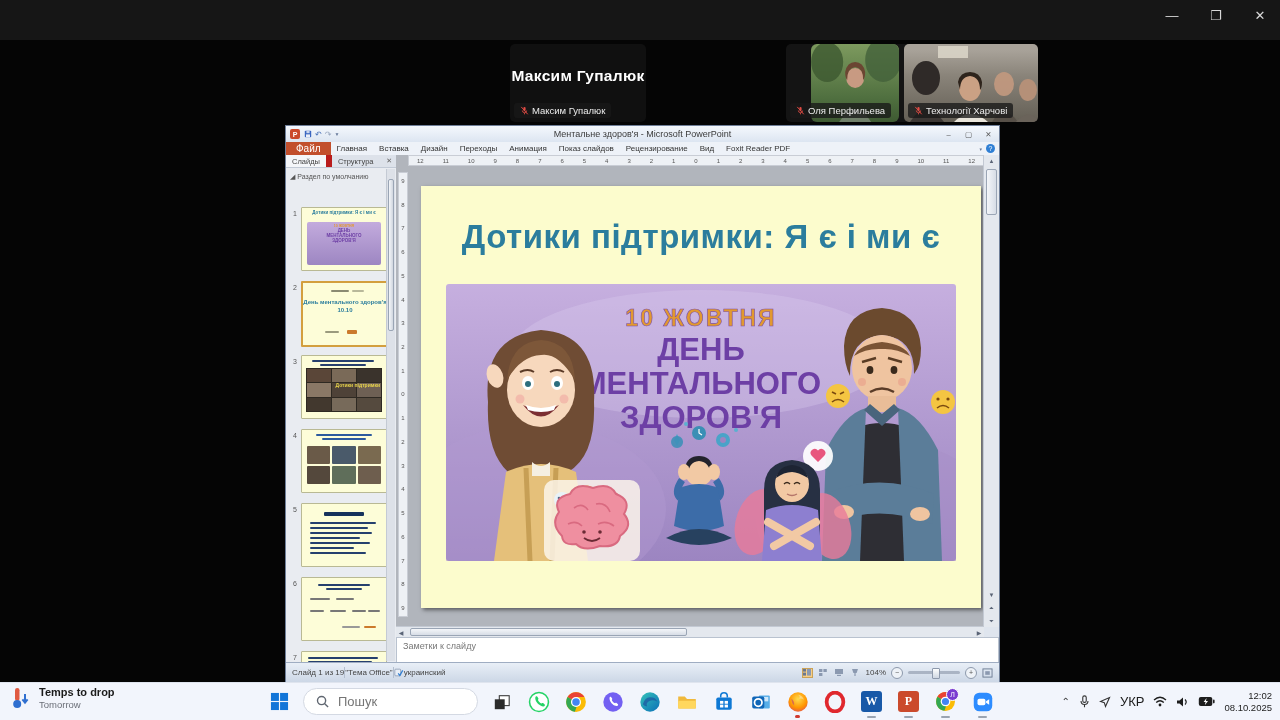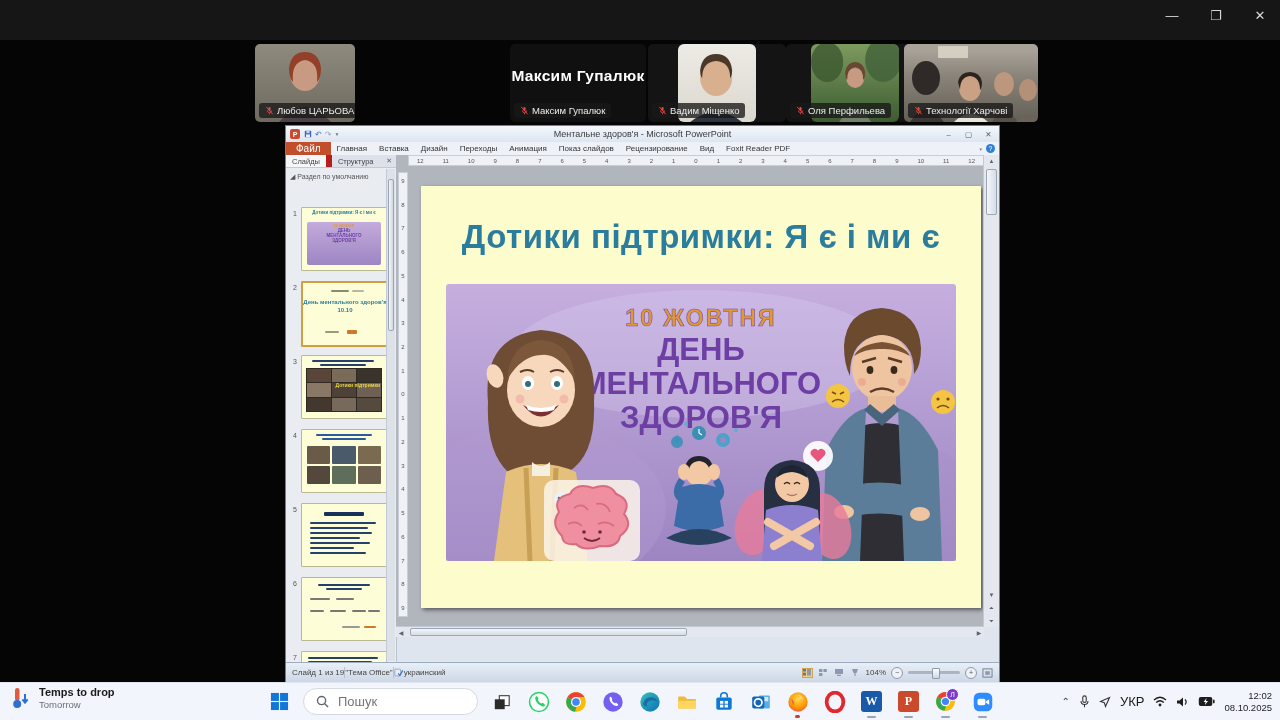--- a/index.html
+++ b/index.html
@@ -138,71 +138,35 @@
 
   <div class="zoom-topbar"></div>
   <div class="zoom-wctl">
     <span>—</span>
     <span>❐</span>
     <span>✕</span>
   </div>
 
   <div class="vstrip">
 
-    <div class="vtile" style="left:255px;width:100px;">
-      <div class="vfeed f1">
-        <svg class="sil" viewBox="0 0 100 78" width="100" height="78">
-          <ellipse cx="50" cy="30" rx="15" ry="17" fill="#c89a82"></ellipse>
-          <path d="M34 24 Q36 8 50 8 Q64 8 66 24 Q66 34 62 38 Q64 18 50 16 Q36 18 38 38 Q34 34 34 24Z" fill="#93402a"></path>
-          <path d="M24 78 Q50 48 76 78Z" fill="#4d4048"></path>
-        </svg>
-      </div>
-      <div class="vlabel">
-        <svg width="9" height="9" viewBox="0 0 10 10">
-          <rect x="3.8" y="1" width="2.4" height="4.6" rx="1.2" fill="#e14b44"></rect>
-          <path d="M2.6 5a2.4 2.4 0 0 0 4.8 0" stroke="#e14b44" fill="none" stroke-width=".9"></path>
-          <line x1="5" y1="7.6" x2="5" y2="9.3" stroke="#e14b44" stroke-width=".9"></line>
-          <line x1="1.4" y1="1" x2="8.6" y2="9.2" stroke="#e14b44" stroke-width="1.1"></line>
-        </svg>
-        <span>Любов ЦАРЬОВА</span>
-      </div>
-    </div>
 
 
     <div class="vtile f3" style="left:510px;width:136px;">
       <div class="bigname">Максим Гупалюк</div>
       <div class="vlabel">
         <svg width="9" height="9" viewBox="0 0 10 10">
           <rect x="3.8" y="1" width="2.4" height="4.6" rx="1.2" fill="#e14b44"></rect>
           <path d="M2.6 5a2.4 2.4 0 0 0 4.8 0" stroke="#e14b44" fill="none" stroke-width=".9"></path>
           <line x1="5" y1="7.6" x2="5" y2="9.3" stroke="#e14b44" stroke-width=".9"></line>
           <line x1="1.4" y1="1" x2="8.6" y2="9.2" stroke="#e14b44" stroke-width="1.1"></line>
         </svg>
         <span>Максим Гупалюк</span>
       </div>
     </div>
 
-    <div class="vtile" style="left:648px;width:138px;">
-      <div class="inset f4i">
-        <svg class="sil" viewBox="0 0 77 78" width="100%" height="100%">
-          <ellipse cx="38" cy="34" rx="16" ry="18" fill="#d8b090"></ellipse>
-          <path d="M22 26 Q24 10 38 10 Q52 10 54 26 Q54 32 52 34 Q52 18 38 17 Q24 18 24 34 Q22 32 22 26Z" fill="#4a3828"></path>
-          <path d="M12 78 Q38 58 64 78Z" fill="#2e3440"></path>
-        </svg>
-      </div>
-      <div class="vlabel">
-        <svg width="9" height="9" viewBox="0 0 10 10">
-          <rect x="3.8" y="1" width="2.4" height="4.6" rx="1.2" fill="#e14b44"></rect>
-          <path d="M2.6 5a2.4 2.4 0 0 0 4.8 0" stroke="#e14b44" fill="none" stroke-width=".9"></path>
-          <line x1="5" y1="7.6" x2="5" y2="9.3" stroke="#e14b44" stroke-width=".9"></line>
-          <line x1="1.4" y1="1" x2="8.6" y2="9.2" stroke="#e14b44" stroke-width="1.1"></line>
-        </svg>
-        <span>Вадим Міщенко</span>
-      </div>
-    </div>
 
     <div class="vtile" style="left:786px;width:138px;">
       <div class="inset f5i" style="left:18%;right:18%;">
         <svg class="sil" viewBox="0 0 88 78" width="100%" height="100%">
           <ellipse cx="16" cy="18" rx="16" ry="20" fill="#3c5830" opacity=".8"></ellipse>
           <ellipse cx="72" cy="16" rx="18" ry="22" fill="#42603a" opacity=".8"></ellipse>
           <ellipse cx="44" cy="34" rx="9" ry="10" fill="#c89a82"></ellipse>
           <path d="M34 28 Q36 18 44 18 Q52 18 54 28 Q54 34 52 36 Q52 24 44 23 Q36 24 36 36 Q34 34 34 28Z" fill="#6b4632"></path>
           <path d="M28 78 Q44 52 60 78Z" fill="#70806a"></path>
         </svg>
@@ -568,20 +532,23 @@
       <div class="sarrow" style="bottom:13px;">⏶</div>
       <div class="sarrow" style="bottom:0;">⏷</div>
     </div>
 
     <div class="hscroll">
       <div class="sarrow" style="left:0;width:10px;height:10px;">◀</div>
       <div class="hthumb" style="left:14px;width:275px;"></div>
       <div class="sarrow" style="right:0;left:auto;width:10px;height:10px;">▶</div>
     </div>
 
+    <div class="notes">
+      <span>Заметки к слайду</span>
+    </div>
 
     <div class="status">
       <span>Слайд 1 из 19</span>
       <div class="sdiv"></div>
       <span>"Тема Office"</span>
       <div class="sdiv"></div>
       <svg width="10" height="9" viewBox="0 0 12 10">
         <rect x="1" y="1" width="7" height="8" rx="1" fill="#e8eef6" stroke="#7a8aa5" stroke-width=".8"></rect>
         <path d="M5 6 l2 2.5 3.5 -6" stroke="#2f7fd4" stroke-width="1.4" fill="none"></path>
       </svg>

